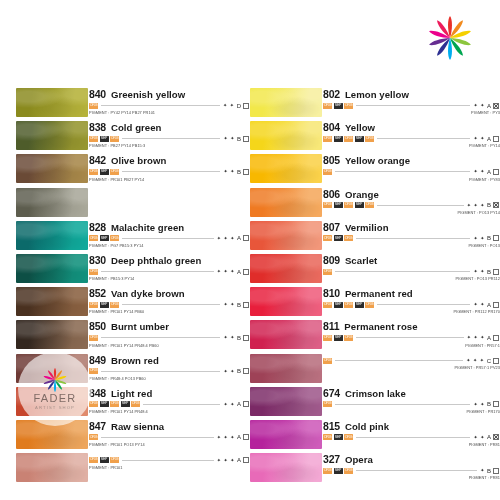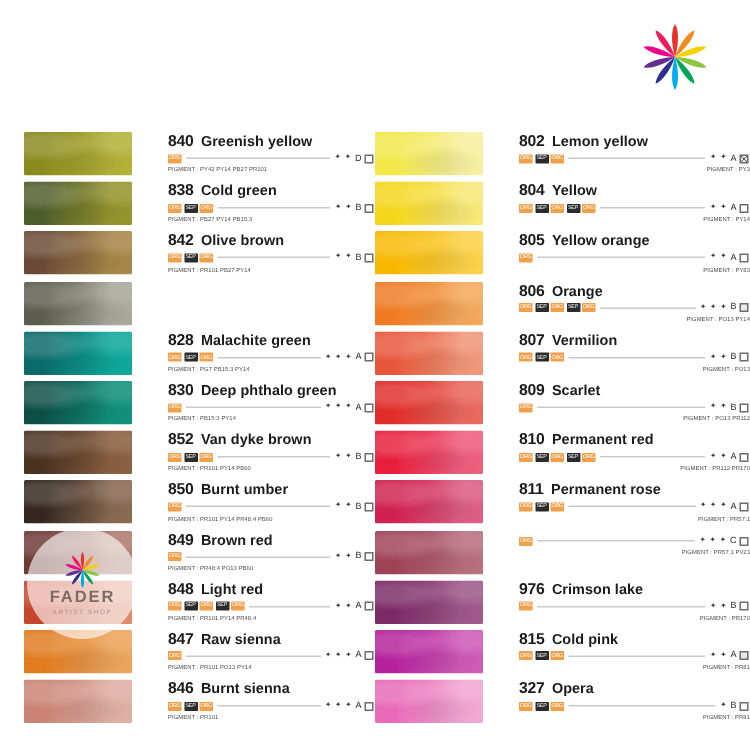--- a/index.html
+++ b/index.html
@@ -57,21 +57,21 @@
     opacity: .30;
     background-image:
       radial-gradient(ellipse at 18% 30%, rgba(255,255,255,.55) 0 18%, transparent 40%),
       radial-gradient(ellipse at 62% 72%, rgba(0,0,0,.18) 0 16%, transparent 42%),
       radial-gradient(ellipse at 85% 22%, rgba(255,255,255,.40) 0 14%, transparent 38%);
   }
 
   
   .info {
     flex: 1 1 auto;
-    padding-left: 24px;
+    padding-left: 1px;
     padding-top: 1px;
     min-width: 0;
   }
   .title-row {
     display: flex;
     align-items: baseline;
     gap: 5px;
     line-height: 1;
   }
   .code {
@@ -166,21 +166,21 @@
     background: rgba(255,255,255,.62);
     display: flex;
     flex-direction: column;
     align-items: center;
     justify-content: center;
     pointer-events: none;
   }
   .wm-flower { width: 24px; height: 24px; margin-bottom: 1px; }
   .wm-name {
     font-size: 11px;
-    font-weight: 700;
+    font-weight: 400;
     color: #6b5a55;
     letter-spacing: 1.3px;
     opacity: .85;
     line-height: 1;
     text-align: right;
   }
   .wm-sub {
     font-size: 4.2px;
     color: #8a7a75;
     letter-spacing: 1.1px;
@@ -470,24 +470,20 @@
             </div>
             <div class="pigment">PIGMENT : PR101 PO13 PY14</div>
           </div>
         </div>
         <div class="entry">
           <div class="swatch">
             <div class="wash" style="background: linear-gradient(100deg, rgb(201, 130, 116) 0%, rgb(201, 130, 116) 22%, rgb(224, 176, 164) 78%, rgb(224, 176, 164) 100%);"></div>
             <div class="grain"></div>
           </div>
           <div class="info">
-            <div class="title-row">
-              <span class="code">846</span>
-              <span class="cname">Burnt sienna</span>
-            </div>
             <div class="meta-row">
               <div class="badges">
                 <span class="badge b-orange">ORG</span>
                 <span class="badge b-dark">SEP</span>
                 <span class="badge b-orange">ORG</span>
               </div>
               <div class="rule"></div>
               <div class="ratings">
                 <span class="stars">✦ ✦ ✦</span>
                 <span class="grade">A</span>
@@ -729,21 +725,21 @@
             <div class="pigment">PIGMENT : PR57:1 PV23</div>
           </div>
         </div>
         <div class="entry">
           <div class="swatch">
             <div class="wash" style="background: linear-gradient(100deg, rgb(123, 42, 102) 0%, rgb(123, 42, 102) 22%, rgb(160, 90, 140) 78%, rgb(160, 90, 140) 100%);"></div>
             <div class="grain"></div>
           </div>
           <div class="info">
             <div class="title-row">
-              <span class="code">976</span>
+              <span class="code">674</span>
               <span class="cname">Crimson lake</span>
             </div>
             <div class="meta-row">
               <div class="badges">
                 <span class="badge b-orange">ORG</span>
               </div>
               <div class="rule"></div>
               <div class="ratings">
                 <span class="stars">✦ ✦</span>
                 <span class="grade">B</span>

